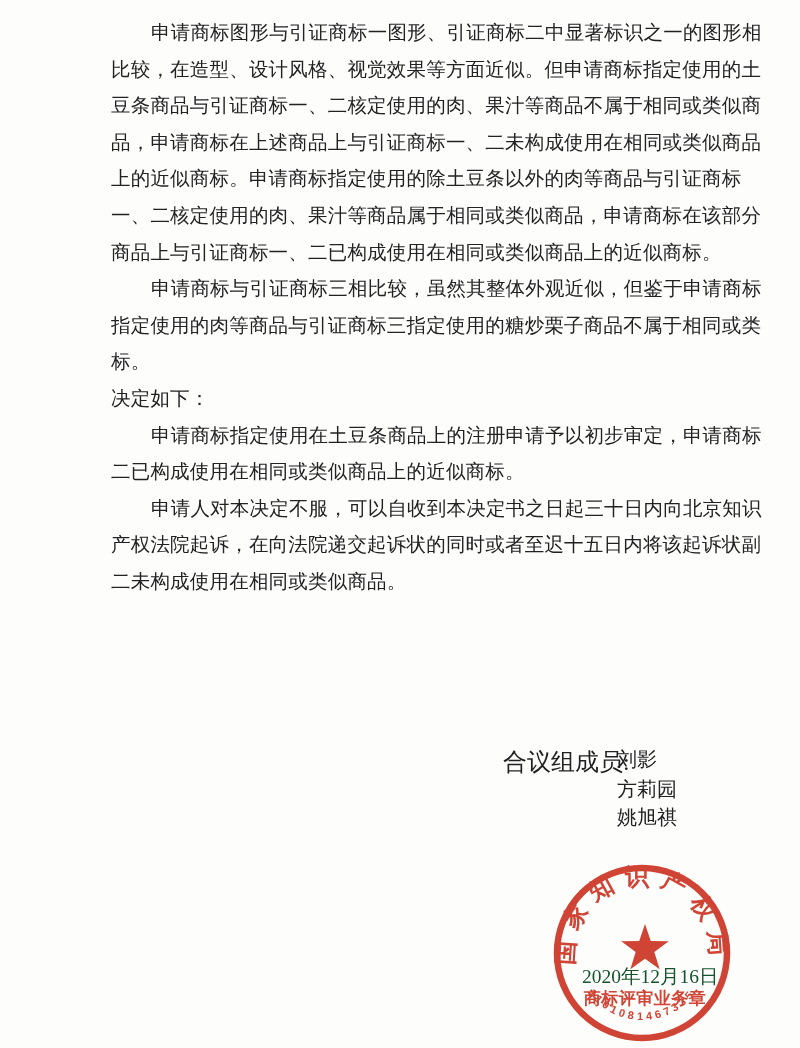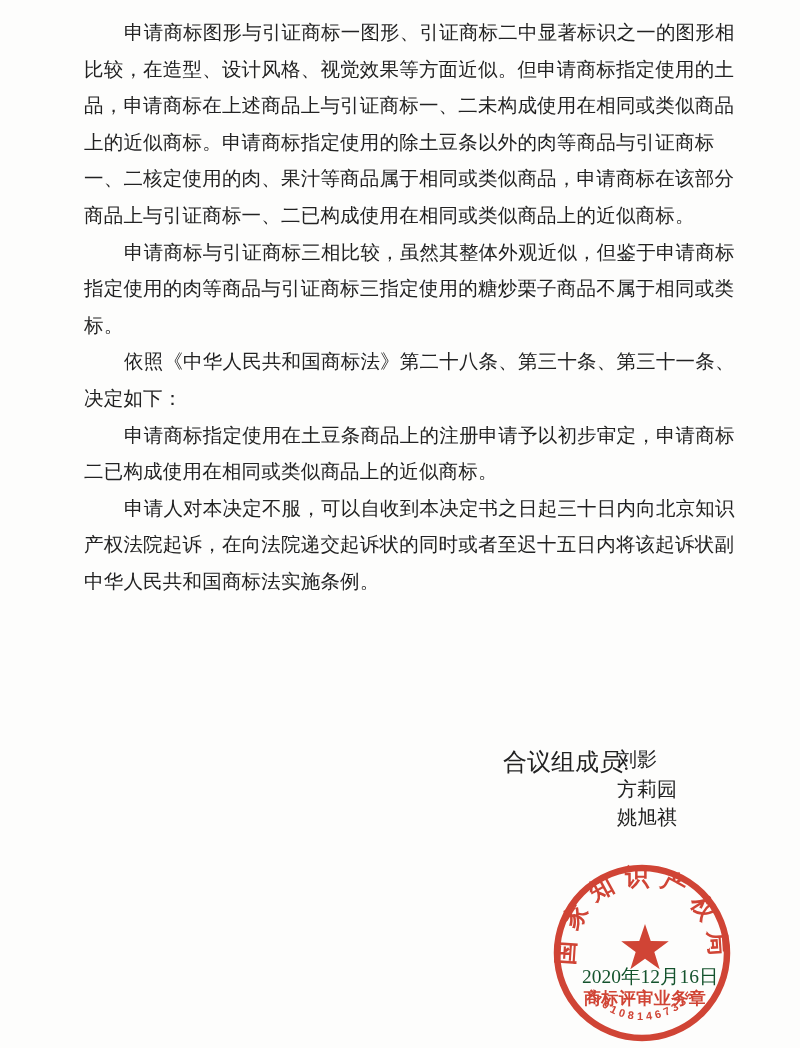--- a/index.html
+++ b/index.html
@@ -21,20 +21,21 @@
     left: 84px;
     top: 15px;
     width: 650px;
   }
   .line {
     height: 36.6px;
     line-height: 36.6px;
     font-size: 19.5px;
     white-space: nowrap;
     letter-spacing: 0.2px;
+    margin-left: 27px;
   }
   .line.indent {
     padding-left: 40px;
   }
   .sig-label {
     position: absolute;
     left: 503px;
     top: 746px;
     font-size: 24px;
   }
@@ -83,34 +84,34 @@
   }
 </style>
 </head>
 <body>
 
 <div class="page">
 
   <div class="body-text">
     <div class="line indent">申请商标图形与引证商标一图形、引证商标二中显著标识之一的图形相</div>
     <div class="line">比较，在造型、设计风格、视觉效果等方面近似。但申请商标指定使用的土</div>
+    <div class="line">豆条商品与引证商标一、二核定使用的肉、果汁等商品不属于相同或类似商</div>
     <div class="line">品，申请商标在上述商品上与引证商标一、二未构成使用在相同或类似商品</div>
     <div class="line">上的近似商标。申请商标指定使用的除土豆条以外的肉等商品与引证商标</div>
     <div class="line">一、二核定使用的肉、果汁等商品属于相同或类似商品，申请商标在该部分</div>
     <div class="line">商品上与引证商标一、二已构成使用在相同或类似商品上的近似商标。</div>
     <div class="line indent">申请商标与引证商标三相比较，虽然其整体外观近似，但鉴于申请商标</div>
     <div class="line">指定使用的肉等商品与引证商标三指定使用的糖炒栗子商品不属于相同或类</div>
     <div class="line">标。</div>
-    <div class="line indent">依照《中华人民共和国商标法》第二十八条、第三十条、第三十一条、</div>
     <div class="line">决定如下：</div>
     <div class="line indent">申请商标指定使用在土豆条商品上的注册申请予以初步审定，申请商标</div>
     <div class="line">二已构成使用在相同或类似商品上的近似商标。</div>
     <div class="line indent">申请人对本决定不服，可以自收到本决定书之日起三十日内向北京知识</div>
     <div class="line">产权法院起诉，在向法院递交起诉状的同时或者至迟十五日内将该起诉状副</div>
-    <div class="line">中华人民共和国商标法实施条例。</div>
+    <div class="line">二未构成使用在相同或类似商品。</div>
   </div>
 
   <div class="sig-label">合议组成员:</div>
   <div class="sig-name sig-name-0">刘影</div>
   <div class="sig-name sig-name-1">方莉园</div>
   <div class="sig-name sig-name-2">姚旭祺</div>
 
   <div class="decision-date">2020年12月16日</div>
 
   <svg class="seal" viewBox="-95 -95 190 190" xmlns="http://www.w3.org/2000/svg">

